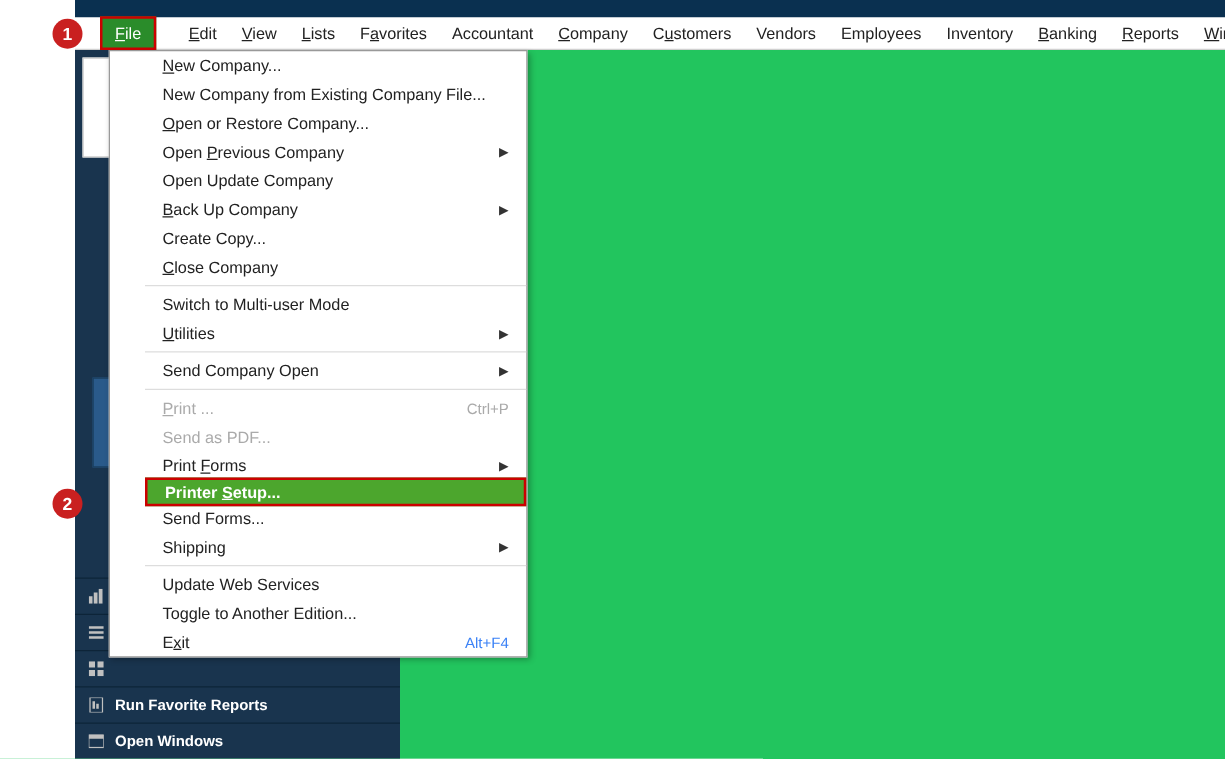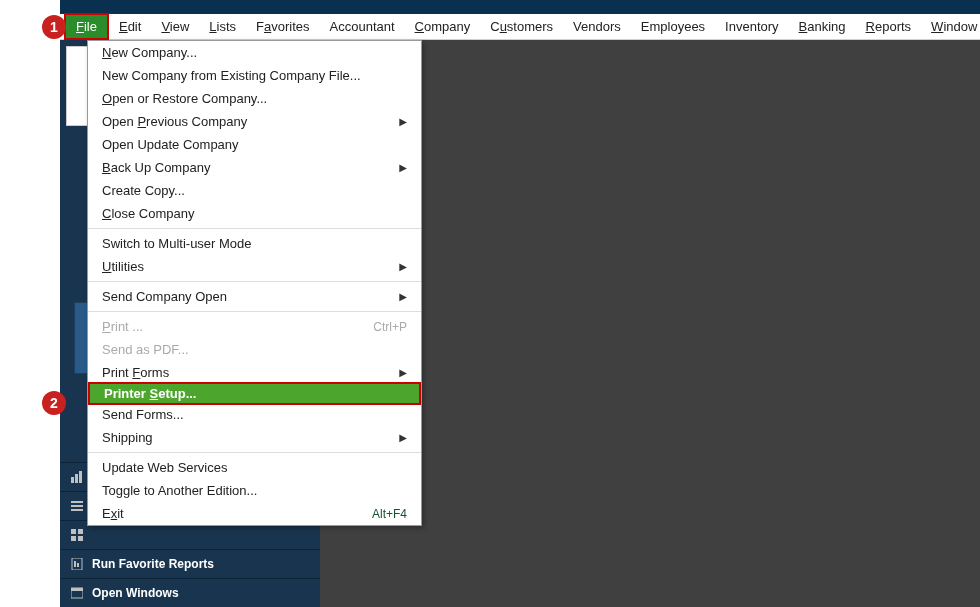--- a/index.html
+++ b/index.html
@@ -4,39 +4,39 @@
   <style>
     * { margin: 0; padding: 0; box-sizing: border-box; font-family: Arial, sans-serif; }
     body { width: 980px; height: 607px; background: #fff; overflow: hidden; position: relative; }
     
     .app-wrapper { position: absolute; left: 60px; top: 0; right: 0; bottom: 0; }
     
     .title-bar { height: 14px; background: #0a3050; }
     
     .menu-bar { height: 26px; background: #fff; display: flex; align-items: center; padding: 0 4px; border-bottom: 1px solid #d0d0d0; }
     .menu-item { padding: 4px 10px; font-size: 13px; color: #222; cursor: pointer; white-space: nowrap; }
-    .menu-item.active { background: #2a8c2a; color: #fff; border: 2px solid #c00; margin: -2px 0; }
+    .menu-item.active { background: #2a8c2a; color: #fff; border: 2px solid #c00; margin: -2px 16px; }
     .menu-item .underline { text-decoration: underline; }
     
-    .content-area { position: absolute; top: 40px; left: 0; right: 0; bottom: 0; background: #404040; }
+    .content-area { position: absolute; top: 40px; left: 0; right: 0; bottom: 0; background: #22c55e; }
     
     .sidebar { position: absolute; left: 0; top: 0; width: 260px; bottom: 0; background: #19344e; }
     .sidebar-white-box { position: absolute; top: 6px; left: 6px; width: 40px; height: 80px; background: #fff; border: 1px solid #ccc; }
     .sidebar-blue-box { position: absolute; top: 262px; left: 14px; width: 24px; height: 72px; background: #2a5a8a; border: 1px solid #1a3f5f; }
     
     .sidebar-bottom { position: absolute; left: 0; bottom: 0; width: 260px; }
     .sidebar-bottom-item { height: 29px; display: flex; align-items: center; padding: 0 10px; color: #fff; font-size: 12px; font-weight: bold; border-top: 1px solid #0d2438; cursor: pointer; }
     .sidebar-bottom-item .icon { width: 14px; height: 14px; margin-right: 8px; display: inline-flex; align-items: center; justify-content: center; }
     
-    .dropdown-menu { position: absolute; left: 87px; top: 40px; width: 335px; background: #fff; border: 1px solid #999; box-shadow: 2px 2px 5px rgba(0,0,0,0.3); z-index: 100; }
+    .dropdown-menu { position: absolute; left: 87px; top: 40px; width: 335px; background: #fff; border: 1px solid #999; box-shadow: 2px 2px 5px rgba(0,0,0,0.3); z-index: 100; padding-left: 28px; }
     .dropdown-item { height: 23px; display: flex; align-items: center; justify-content: space-between; padding: 0 14px; font-size: 13px; color: #222; cursor: pointer; position: relative; }
     .dropdown-item.disabled { color: #aaa; cursor: default; }
     .dropdown-item.highlighted { background: #4ca62d; color: #fff; border: 2px solid #c00; margin: -2px 0; z-index: 1; font-weight: bold; }
     .dropdown-item .label .underline { text-decoration: underline; }
-    .dropdown-item .shortcut { font-size: 12px; color: #14532d; }
+    .dropdown-item .shortcut { font-size: 12px; color: #3b82f6; }
     .dropdown-item.disabled .shortcut { color: #aaa; }
     .dropdown-item .arrow { font-size: 10px; color: #333; }
     .dropdown-separator { height: 1px; background: #ddd; margin: 3px 0; }
     
     .callout { position: absolute; width: 24px; height: 24px; background: #c92020; border-radius: 50%; color: #fff; display: flex; align-items: center; justify-content: center; font-weight: bold; font-size: 14px; z-index: 200; }
   </style>
 </head>
 <body>
 
 <div class="app-wrapper">

